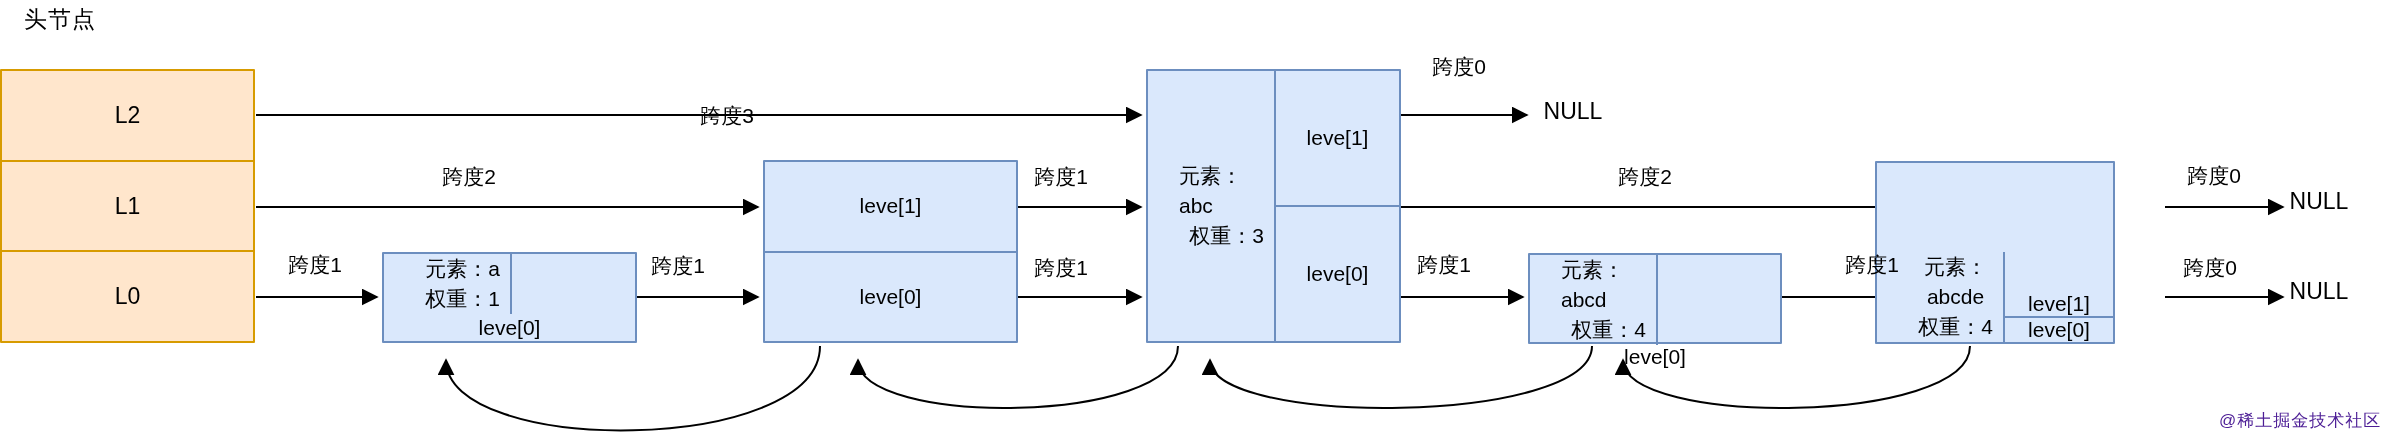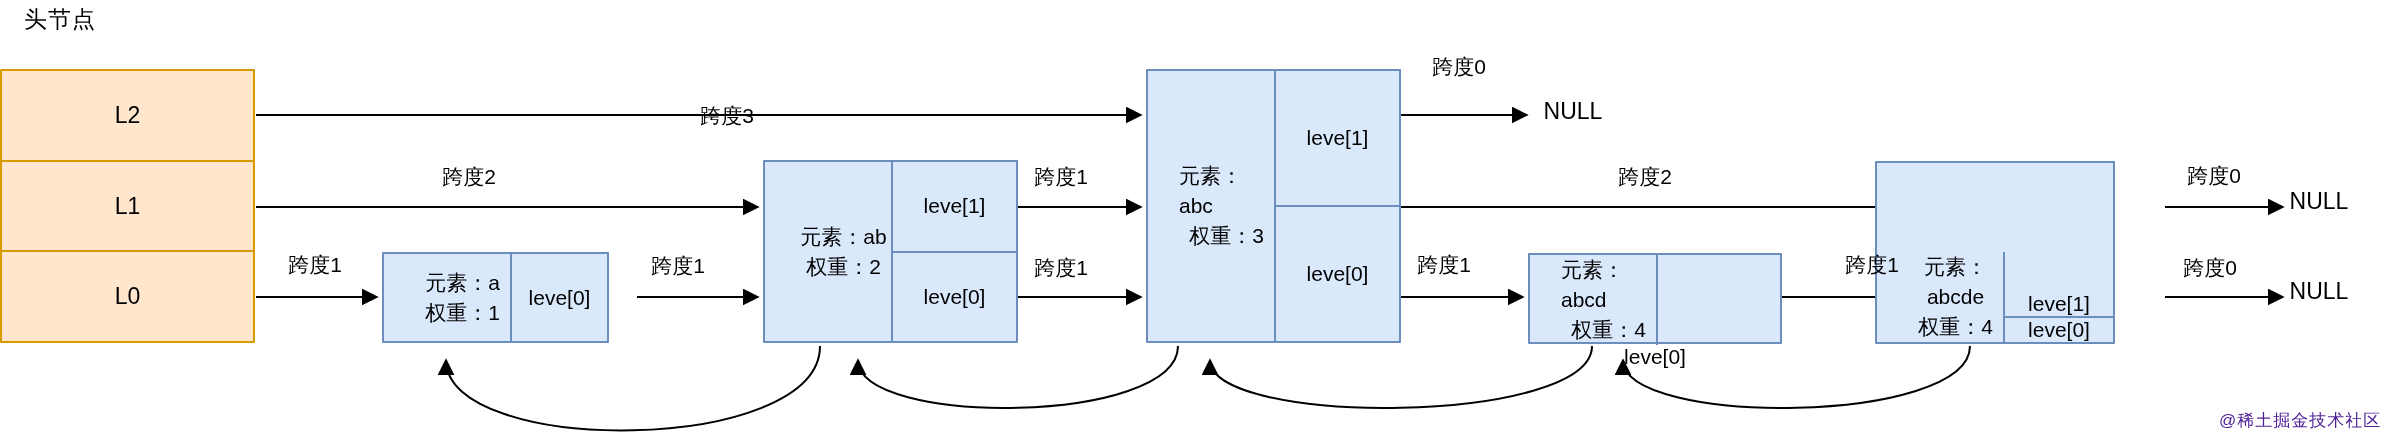--- a/index.html
+++ b/index.html
@@ -92,35 +92,31 @@
   </svg>
 
   <div class="page-title">头节点</div>
 
   <div class="head">
     <div class="head-row">L2</div>
     <div class="head-row">L1</div>
     <div class="head-row">L0</div>
   </div>
 
-  <div class="node" style="left:382px;top:252px;width:227px;height:91px;">
+  <div class="node" style="left:382px;top:252px;width:255px;height:91px;flex-direction:column;">
     <div class="elem-cell">
       <div>元素：a</div>
       <div>权重：1</div>
     </div>
     <div class="levels">
       <div class="level-cell">leve[0]</div>
     </div>
   </div>
 
   <div class="node" style="left:763px;top:160px;width:255px;height:183px;">
-    <div class="elem-cell">
-      <div>元素：ab</div>
-      <div>权重：2</div>
-    </div>
     <div class="levels">
       <div class="level-cell">leve[1]</div>
       <div class="level-cell">leve[0]</div>
     </div>
   </div>
 
   <div class="node" style="left:1146px;top:69px;width:255px;height:274px;">
     <div class="elem-cell">
       <div>元素：abc</div>
       <div>权重：3</div>

